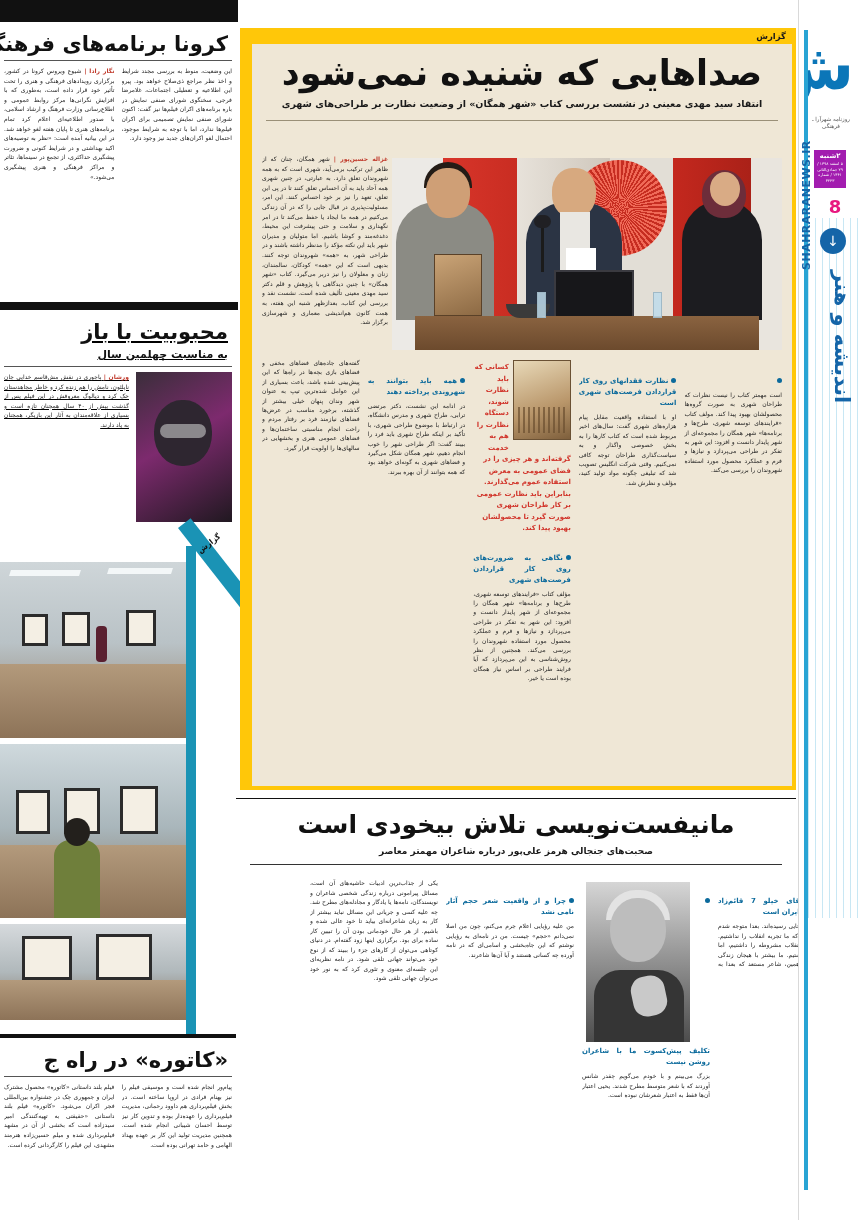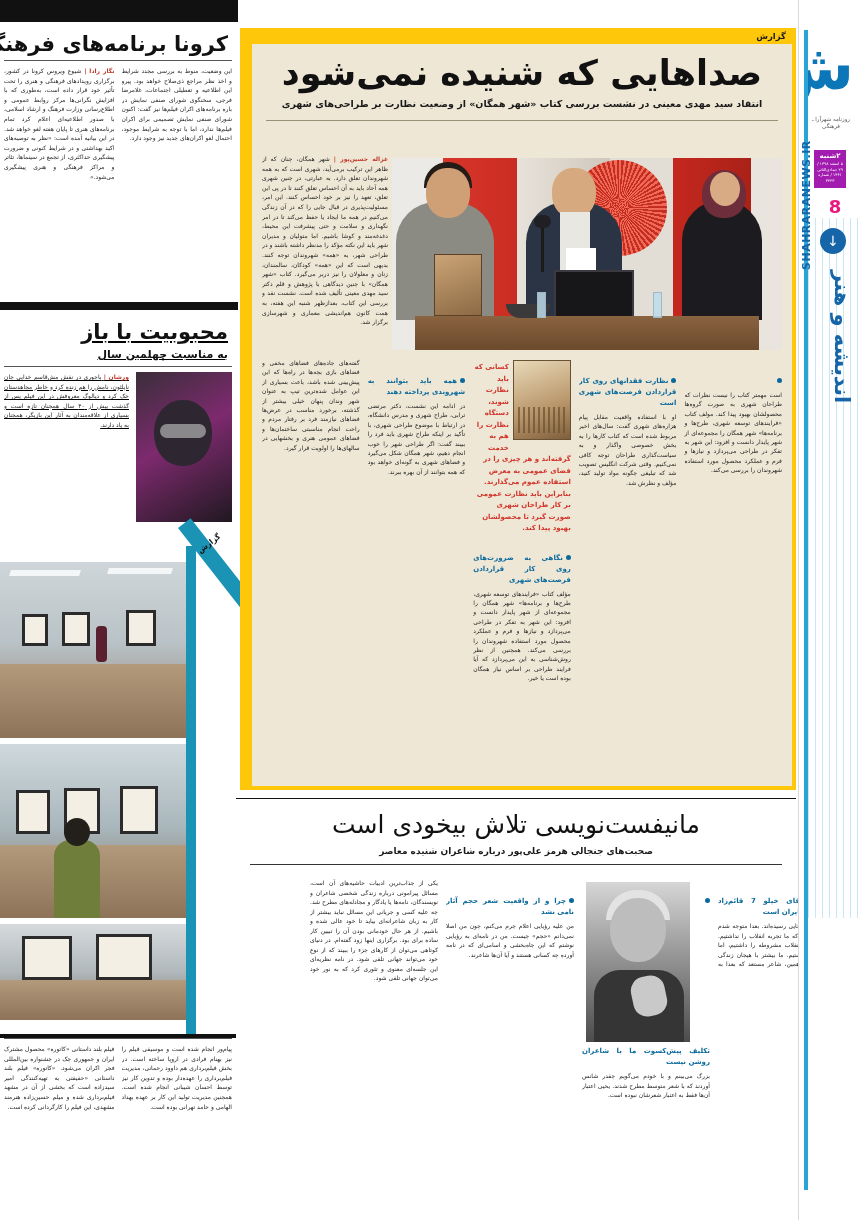--- a/index.html
+++ b/index.html
@@ -285,21 +285,21 @@
   }
   .bot-tag {
     position: absolute; top: 838px; right: 606px;
     width: 14px; height: 60px;
     writing-mode: vertical-rl;
     font-size: 8px; font-weight: bold; color: #222;
     text-align: center;
   }
   .bot-title {
     text-align: center;
-    font-size: 25px; font-weight: normal;
+    font-size: 25px; font-weight: bold;
     color: #111; line-height: 32px;
     margin: 10px 16px 4px 16px;
     letter-spacing: -0.4px;
   }
   .bot-sub {
     text-align: center;
     font-size: 9px; font-weight: bold;
     color: #1a1a1a; line-height: 13px;
     margin: 0 16px 6px 16px;
   }
@@ -462,20 +462,21 @@
         <div class="frame-art" style="left:96px;top:10px;width:56px;height:46px;"></div>
       </div>
     </div>
 
     <div class="teal-vert"></div>
     <div class="teal-ribbon"></div>
     <div class="teal-ribbon-label">گزارش</div>
 
     <div class="l-block" style="position:absolute;left:0;top:1034px;width:238px;height:186px;">
       <div style="height:4px;background:#111;"></div>
+      <div class="l-title">«کاتوره» در راه ج</div>
       <div class="l-rule"></div>
       <div class="l-cols">
         <div class="l-col">
           <span>پیام‌ور انجام شده است و موسیقی فیلم را نیز بهنام فرادی در اروپا ساخته است. در بخش فیلم‌برداری هم داوود رحمانی، مدیریت فیلم‌برداری را عهده‌دار بوده و تدوین کار نیز توسط احسان شیبانی انجام شده است. همچنین مدیریت تولید این کار بر عهده بهداد الهامی و حامد تهرانی بوده است.</span>
         </div>
         <div class="l-col">
           <span>فیلم بلند داستانی «کاتوره» محصول مشترک ایران و جمهوری چک در جشنواره بین‌المللی فجر اکران می‌شود. «کاتوره» فیلم بلند داستانی «حقیقتی به تهیه‌کنندگی امیر سیدزاده است که بخشی از آن در مشهد فیلم‌برداری شده و میلم حسین‌زاده هنرمند مشهدی، این فیلم را کارگردانی کرده است.</span>
         </div>
       </div>
     </div>
@@ -554,21 +555,21 @@
         <span>گفته‌های جاده‌های فضاهای مخفی و فضاهای بازی بچه‌ها در راه‌ها که این پیش‌بینی شده باشد، باعث بسیاری از این عوامل شده‌ترین تیپ به عنوان شهر وندان پنهان خیلی بیشتر از گذشته، برخورد مناسب در عرض‌ها فضاهای نیازمند فرد بر رفتار مردم و راحت انجام مناسبتی ساختمان‌ها و فضاهای عمومی هنری و بخشهایی در سالهای‌ها را اولویت قرار گیرد.</span>
       </div>
     </div>
   </div>
 
   <div class="bot-accent"></div>
   <div class="bot-tag">گفتگو</div>
 
   <div class="bot-art">
     <div class="bot-title">مانیفست‌نویسی تلاش بیخودی است</div>
-    <div class="bot-sub">صحبت‌های جنجالی هرمز علی‌پور درباره شاعران شنیده معاصر</div>
+    <div class="bot-sub">صحبت‌های جنجالی هرمز علی‌پور درباره شاعران مهمتر معاصر</div>
     <div class="bot-rule"></div>
   </div>
 
   <div class="bot-cols">
     <div class="bot-col">
       <span class="subhead">سرویس آقای خیلو 7 قائم‌زاد گفتار نیما در ایران است</span>
       <span>هستند که بعدا به جایی رسیده‌اند. بعدا متوجه شدم به این علت است که ما تجربه انقلاب را نداشتیم. درست است که انقلاب مشروطه را داشتیم، اما تجربه جنگ را نداشتیم. ما بیشتر با هیجان زندگی می‌کردیم و برای همین، شاعر مستعد که بعدا به جایی رسیده‌اند.</span>
     </div>
     <div class="bot-col">
       <div class="portrait">

